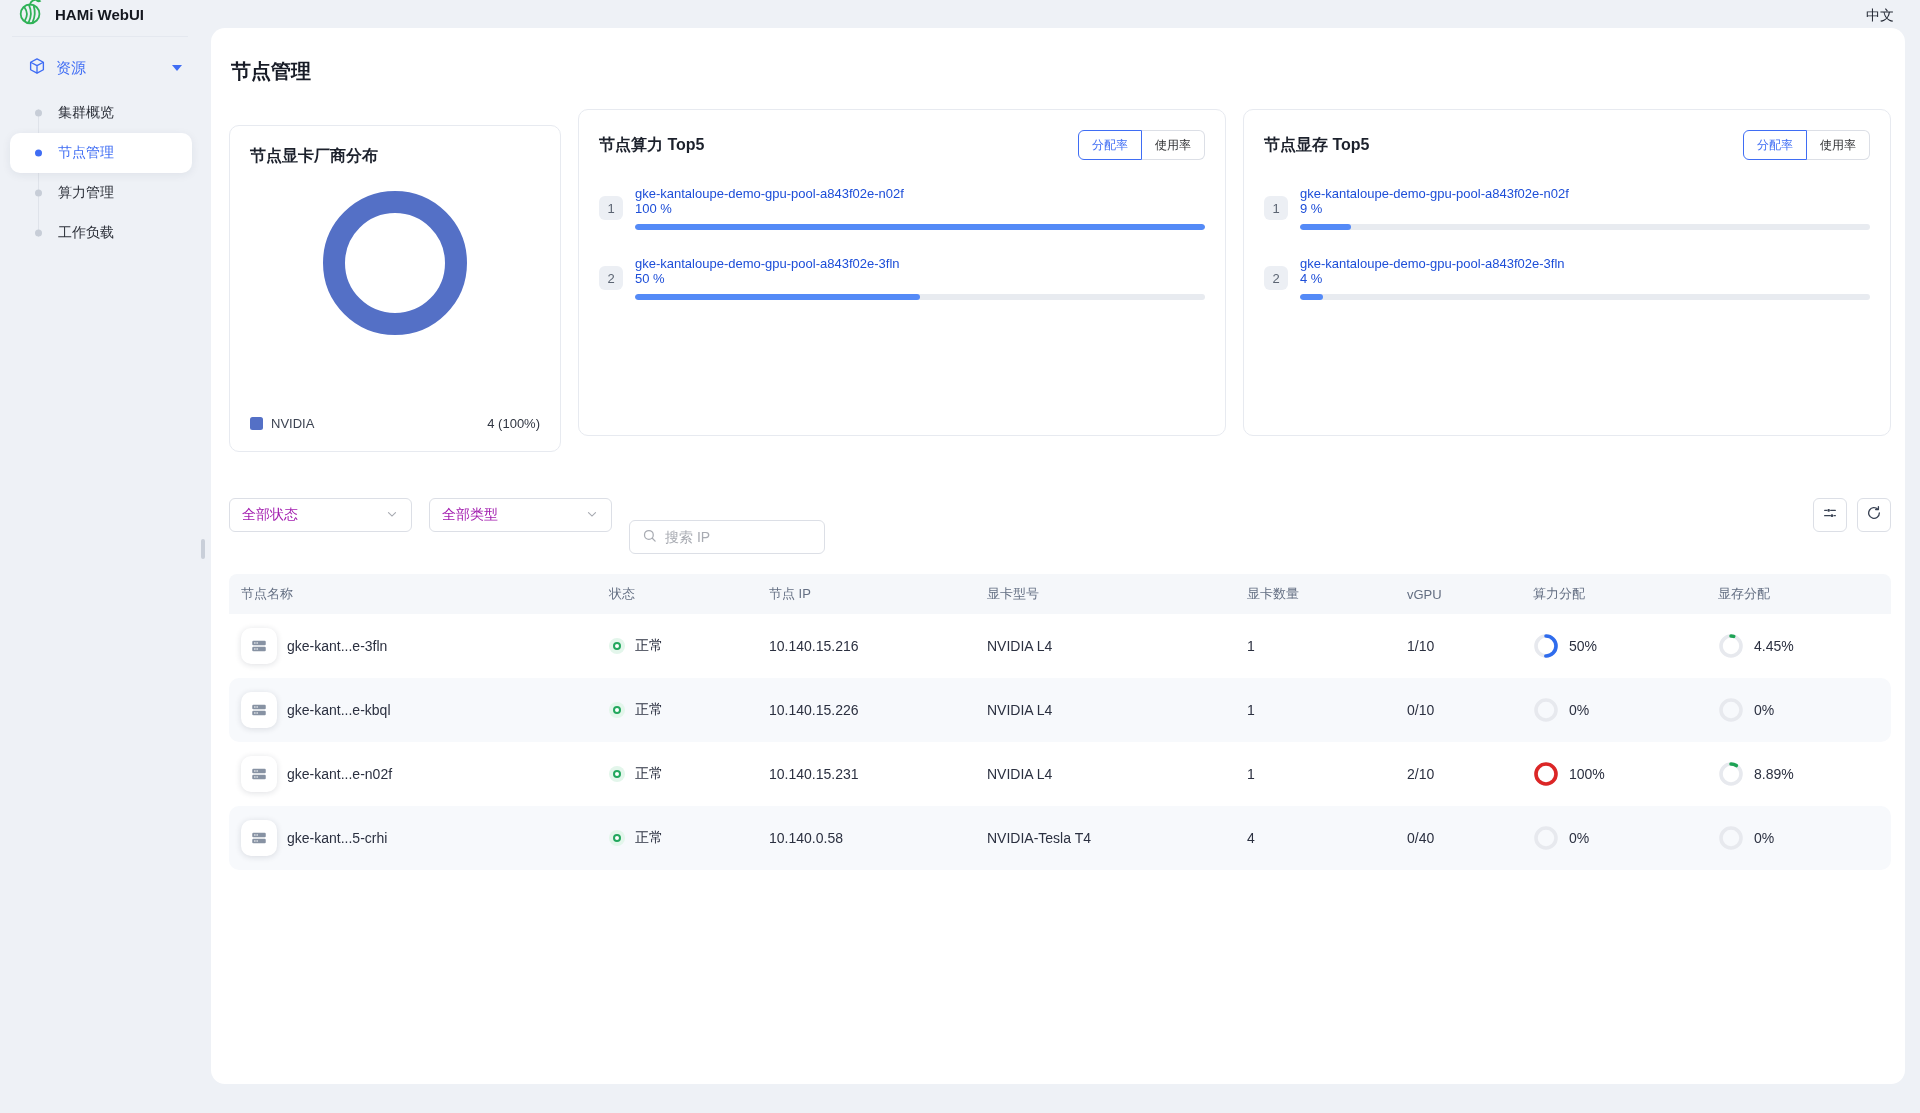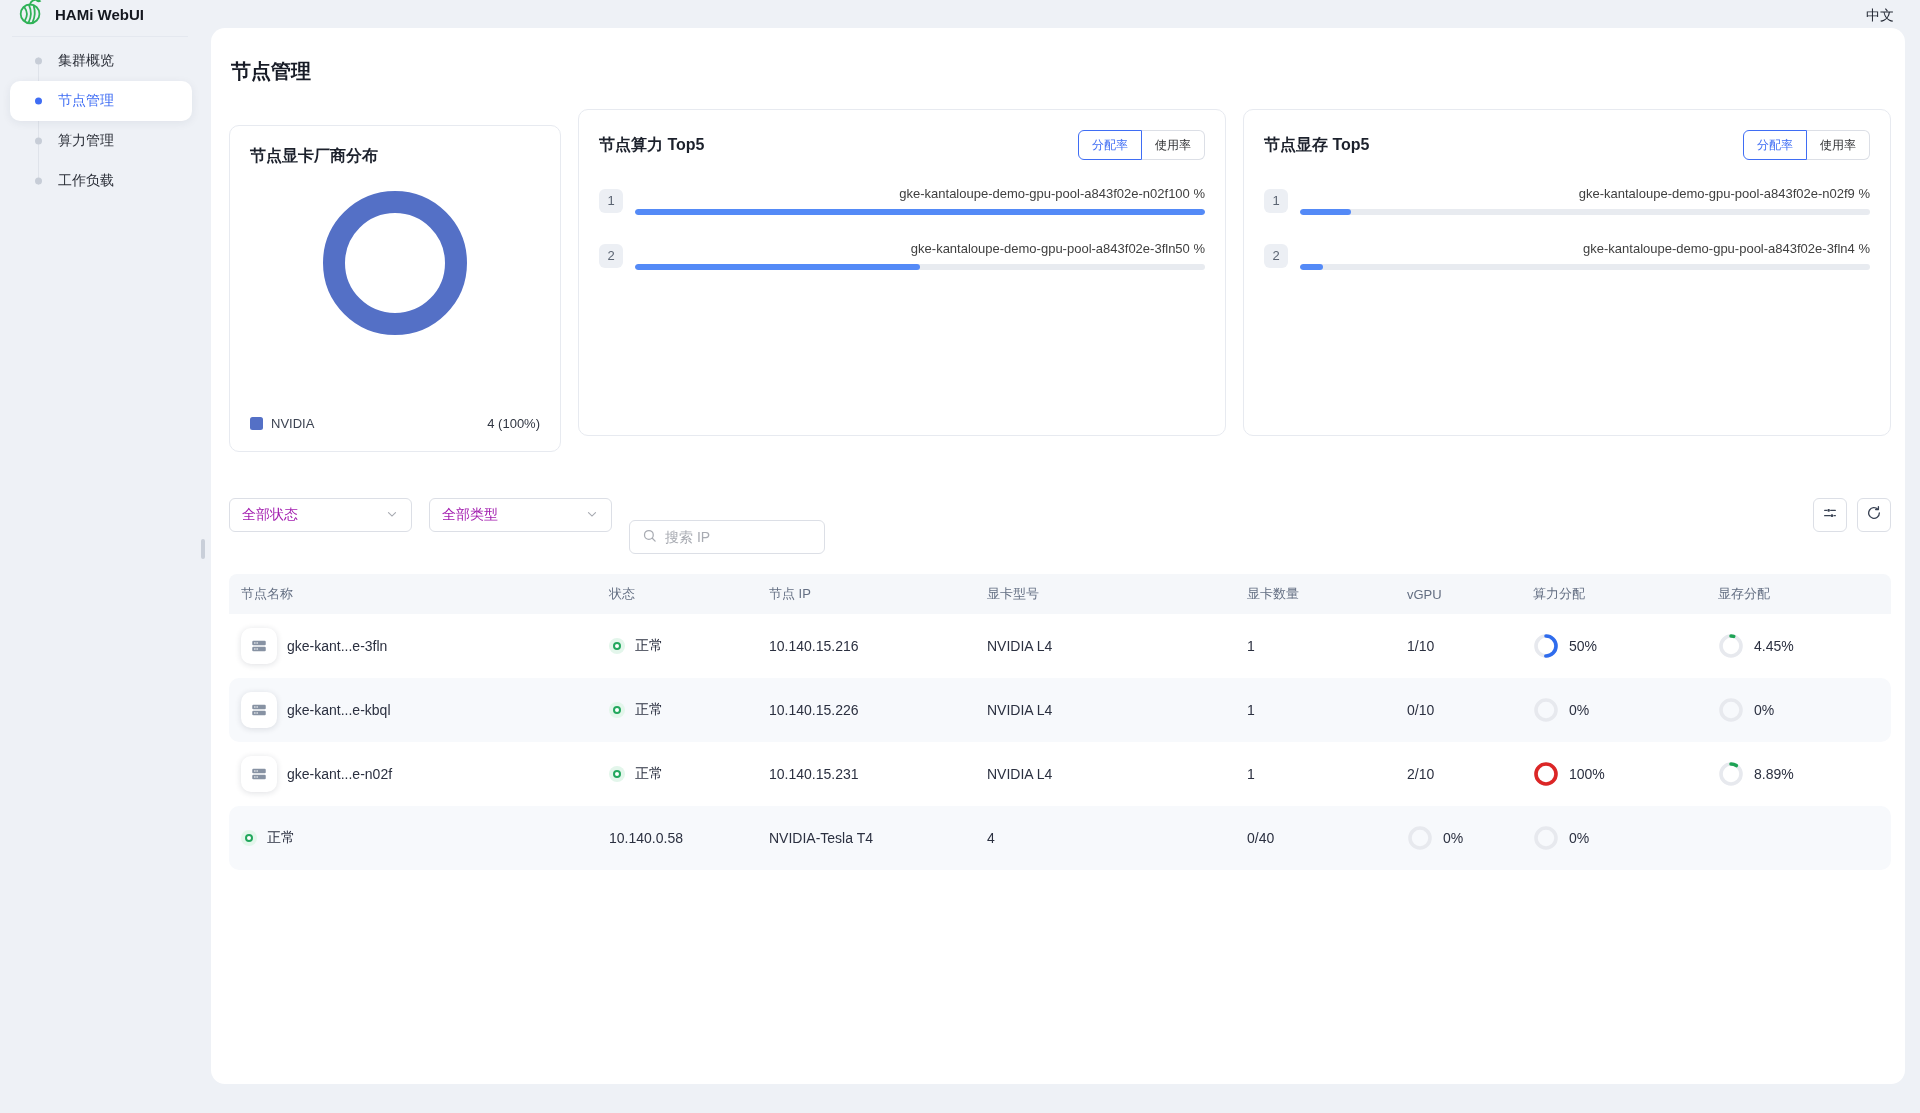--- a/index.html
+++ b/index.html
@@ -53,21 +53,21 @@
   .toggle-group { display:flex; }
   .toggle-btn { height:30px; padding:0 13px; font-size:12px; display:flex; align-items:center; border:1px solid #dcdfe6; background:#fff; color:#303133; cursor:pointer; }
   .toggle-btn.first { border-radius:6px 0 0 6px; }
   .toggle-btn.last { border-radius:0 6px 6px 0; border-left:none; }
   .toggle-btn.active { color:#3f6df4; border:1px solid #3f6df4; }
 
   .top5-list { margin-top:26px; display:flex; flex-direction:column; gap:26px; }
   .top5-item { display:flex; align-items:center; gap:12px; }
   .rank-badge { width:24px; height:24px; flex:none; background:#eceff4; border-radius:6px; display:flex; align-items:center; justify-content:center; font-size:13px; color:#5b6472; }
   .top5-body { flex:1; min-width:0; }
-  .top5-line { display:flex; justify-content:flex-end; font-size:13px; color:#404040; margin-bottom:8px; }
+  .top5-line { display:flex; justify-content:space-between; font-size:13px; color:#1d4ed8; margin-bottom:8px;flex-direction:column; }
   .top5-track { height:6px; border-radius:3px; background:#e8ebf0; overflow:hidden; }
   .top5-fill { height:100%; border-radius:3px; }
 
   
   .filters { margin-top:24px; display:flex; align-items:center; gap:17px; }
   .select { width:183px; height:34px; border:1px solid #dcdfe6; border-radius:6px; background:#fff; display:flex; align-items:center; justify-content:space-between; padding:0 12px; font-size:14px; color:#a21caf; cursor:pointer; }
   .search-box { width:196px; height:34px; border:1px solid #dcdfe6; border-radius:6px; background:#fff; display:flex; align-items:center; gap:8px; padding:12px 12px;margin-top:44px; }
   .search-box input { border:none; outline:none; width:100%; font-size:14px; color:#32363e; font-family:inherit; background:transparent; }
   .search-box input::placeholder { color:#a8abb2; }
   .filters-spacer { flex:1; }
@@ -120,20 +120,30 @@
             <path d="M6 9.5 12 15.5 18 9.5"></path>
           </svg>
       </span>
     </div>
   </div>
 
   <div class="body-row">
 
     <div class="sidebar">
       <div class="sidebar-divider"></div>
+      <div class="menu-group">
+        <span>
+          <svg width="18" height="18" viewBox="0 0 24 24" fill="none" stroke="#3f6df4" stroke-width="1.8" stroke-linejoin="round">
+            <path d="M12 2.5 20.5 7v10L12 21.5 3.5 17V7z"></path>
+            <path d="M3.5 7 12 11.5 20.5 7M12 11.5V21.5"></path>
+          </svg>
+        </span>
+        <span class="menu-group-label">资源</span>
+        <span class="caret-down"></span>
+      </div>
       <div class="submenu">
         <div class="submenu-rail"></div>
         <div class="menu-item">
           <span class="dot"></span>
           <span>集群概览</span>
         </div>
         <div class="menu-item active">
           <span class="dot"></span>
           <span>节点管理</span>
         </div>
@@ -410,20 +420,33 @@
               <div class="td">
                 <svg width="26" height="26" viewBox="0 0 26 26">
                   <circle cx="13" cy="13" r="10" fill="none" stroke="#e7e9ee" stroke-width="3.6"></circle>
                   <circle cx="13" cy="13" r="10" fill="none" stroke="#1ea355" stroke-width="3.6" stroke-linecap="round" stroke-dasharray="5.585751738082653 62.83185307179586" transform="rotate(-90 13 13)"></circle>
                 </svg>
                 <span class="ring-label">8.89%</span>
               </div>
             </div>
             <div class="trow striped">
               <div class="td">
+                <span class="node-icon-wrap">
+                  <svg width="18" height="18" viewBox="0 0 24 24">
+                    <rect x="3" y="5" width="18" height="6" rx="1.5" fill="#8792a3"></rect>
+                    <rect x="3" y="13" width="18" height="6" rx="1.5" fill="#8792a3"></rect>
+                    <circle cx="6.5" cy="8" r="1" fill="#fff"></circle>
+                    <circle cx="9.5" cy="8" r="1" fill="#fff"></circle>
+                    <circle cx="6.5" cy="16" r="1" fill="#fff"></circle>
+                    <circle cx="9.5" cy="16" r="1" fill="#fff"></circle>
+                  </svg>
+                </span>
+                <span class="node-name">gke-kant...5-crhi</span>
+              </div>
+              <div class="td">
                 <span class="status-dot">
                   <span class="status-inner"></span>
                 </span>
                 <span class="status-text">正常</span>
               </div>
               <div class="td">10.140.0.58</div>
               <div class="td">NVIDIA-Tesla T4</div>
               <div class="td">4</div>
               <div class="td">0/40</div>
               <div class="td">

